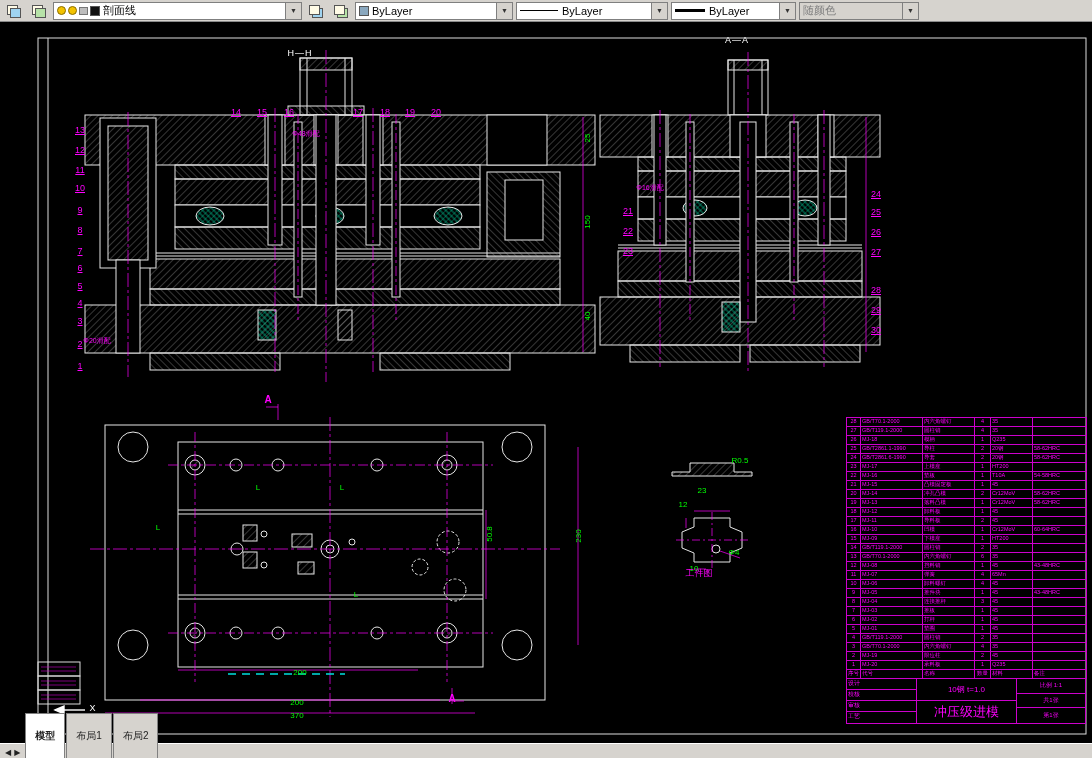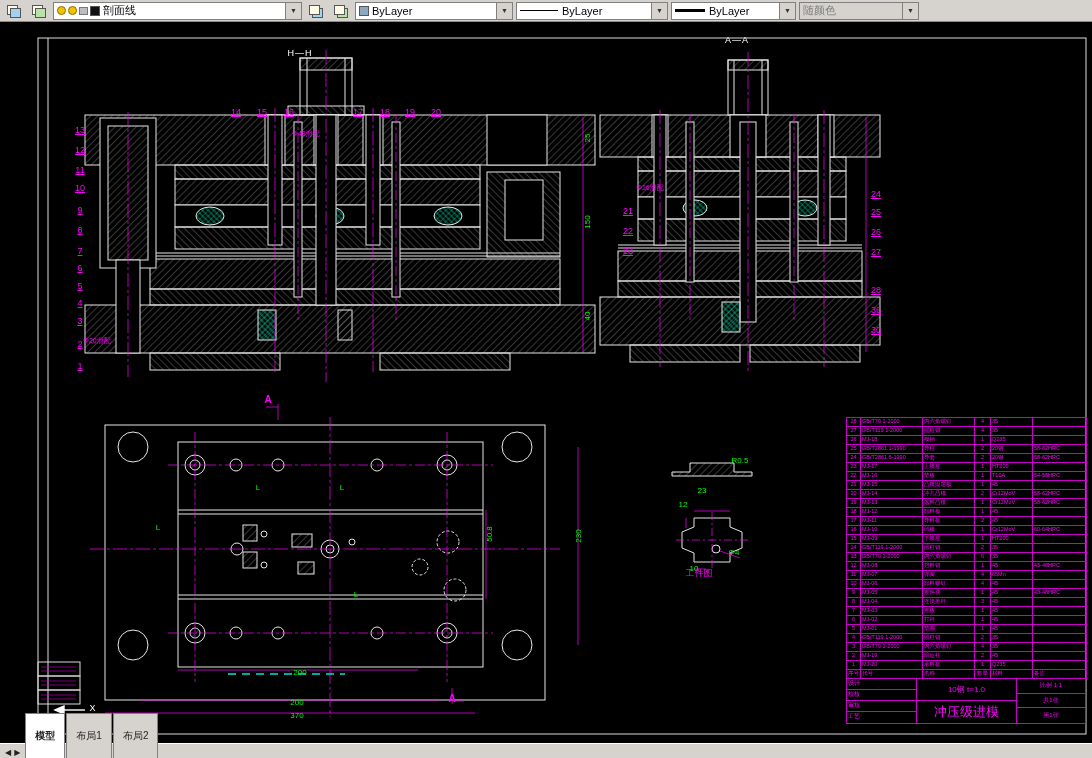--- a/index.html
+++ b/index.html
@@ -344,21 +344,21 @@
       <span class="lb bal" style="left: 410px; top: 90px;">19</span>
       <span class="lb bal" style="left: 436px; top: 90px;">20</span>
       <span class="lb bal" style="left: 628px; top: 189px;">21</span>
       <span class="lb bal" style="left: 628px; top: 209px;">22</span>
       <span class="lb bal" style="left: 628px; top: 229px;">23</span>
       <span class="lb bal" style="left: 876px; top: 172px;">24</span>
       <span class="lb bal" style="left: 876px; top: 190px;">25</span>
       <span class="lb bal" style="left: 876px; top: 210px;">26</span>
       <span class="lb bal" style="left: 876px; top: 230px;">27</span>
       <span class="lb bal" style="left: 876px; top: 268px;">28</span>
-      <span class="lb bal" style="left: 876px; top: 288px;">36</span>
+      <span class="lb bal" style="left: 876px; top: 288px;">29</span>
       <span class="lb bal" style="left: 876px; top: 308px;">30</span>
       <span class="lb dim rot" style="left: 587px; top: 116px;">25</span>
       <span class="lb dim rot" style="left: 587px; top: 200px;">150</span>
       <span class="lb dim rot" style="left: 587px; top: 294px;">40</span>
       <span class="lb dim" style="left: 300px; top: 650px;">200</span>
       <span class="lb dim" style="left: 297px; top: 680px;">200</span>
       <span class="lb dim" style="left: 297px; top: 693px; text-align: center;">370</span>
       <span class="lb dim rot" style="left: 489px; top: 512px;">50.8</span>
       <span class="lb dim rot" style="left: 578px; top: 514px;">230</span>
       <span class="lb dim" style="left: 702px; top: 468px;">23</span>

